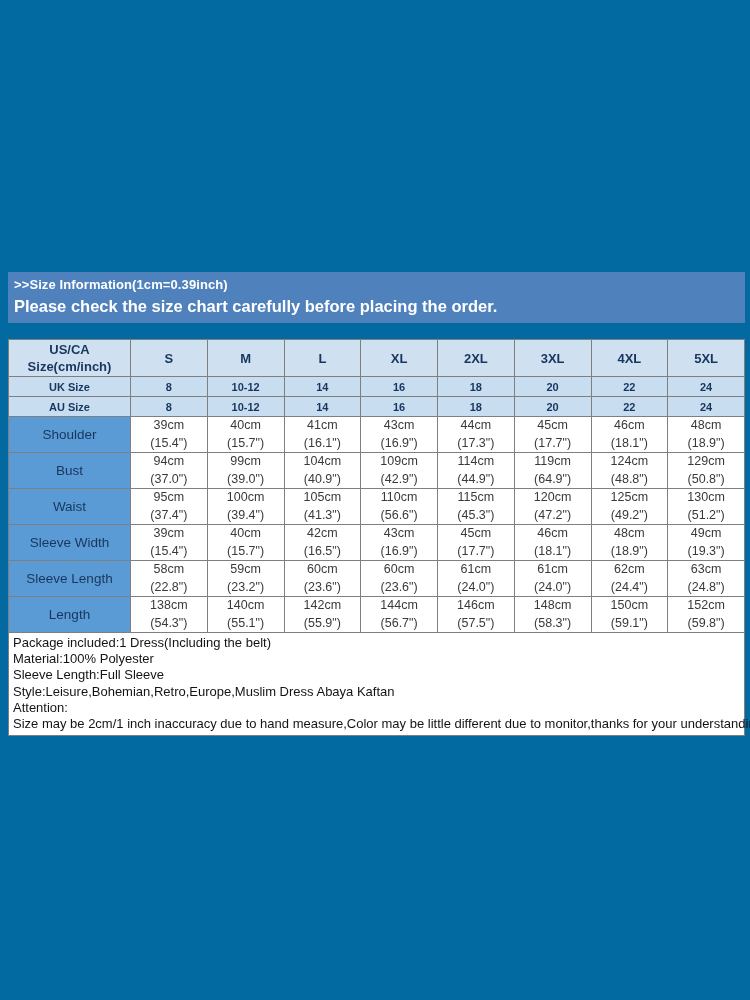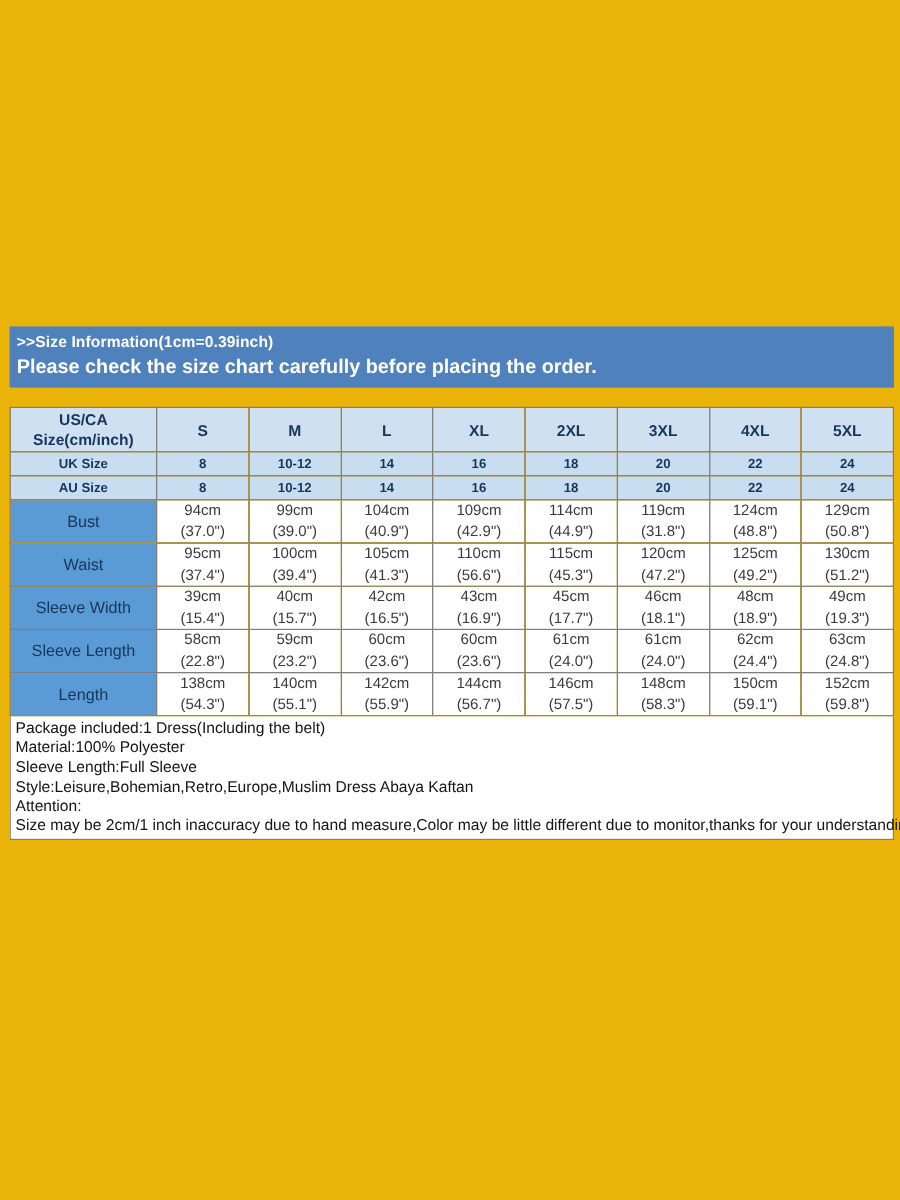--- a/index.html
+++ b/index.html
@@ -1,16 +1,16 @@
 <!DOCTYPE html>
 <html><head>
 <meta charset="utf-8">
 <style>
   html,body{margin:0;padding:0;background:#ffffff;}
-  .page{position:relative;width:750px;height:1000px;background:#eab308;overflow:hidden;
+  .page{position:relative;width:750px;height:1000px;background:#0369a1;overflow:hidden;
         font-family:"Liberation Sans","DejaVu Sans",sans-serif;}
   .content{position:absolute;left:8px;top:272px;width:737px;}
 
   
   .banner{background:#4f81bd;color:#ffffff;padding:5px 6px 7px 6px;}
   .banner .l1{font-size:13px;font-weight:bold;letter-spacing:.1px;}
   .banner .l2{font-size:16.5px;font-weight:bold;margin-top:5px;}
 
   
   table.size{border-collapse:collapse;width:100%;table-layout:fixed;margin-top:16px;}
@@ -87,33 +87,52 @@
           <td>10-12</td>
           <td>14</td>
           <td>16</td>
           <td>18</td>
           <td>20</td>
           <td>22</td>
           <td>24</td>
         </tr>
 
         <tr class="meas">
+          <td class="mlabel">Shoulder</td>
+          <td class="mcell">39cm
+(15.4")</td>
+          <td class="mcell">40cm
+(15.7")</td>
+          <td class="mcell">41cm
+(16.1")</td>
+          <td class="mcell">43cm
+(16.9")</td>
+          <td class="mcell">44cm
+(17.3")</td>
+          <td class="mcell">45cm
+(17.7")</td>
+          <td class="mcell">46cm
+(18.1")</td>
+          <td class="mcell">48cm
+(18.9")</td>
+        </tr>
+        <tr class="meas">
           <td class="mlabel">Bust</td>
           <td class="mcell">94cm
 (37.0")</td>
           <td class="mcell">99cm
 (39.0")</td>
           <td class="mcell">104cm
 (40.9")</td>
           <td class="mcell">109cm
 (42.9")</td>
           <td class="mcell">114cm
 (44.9")</td>
           <td class="mcell">119cm
-(31.8")</td>
+(64.9")</td>
           <td class="mcell">124cm
 (48.8")</td>
           <td class="mcell">129cm
 (50.8")</td>
         </tr>
         <tr class="meas">
           <td class="mlabel">Waist</td>
           <td class="mcell">95cm
 (37.4")</td>
           <td class="mcell">100cm

